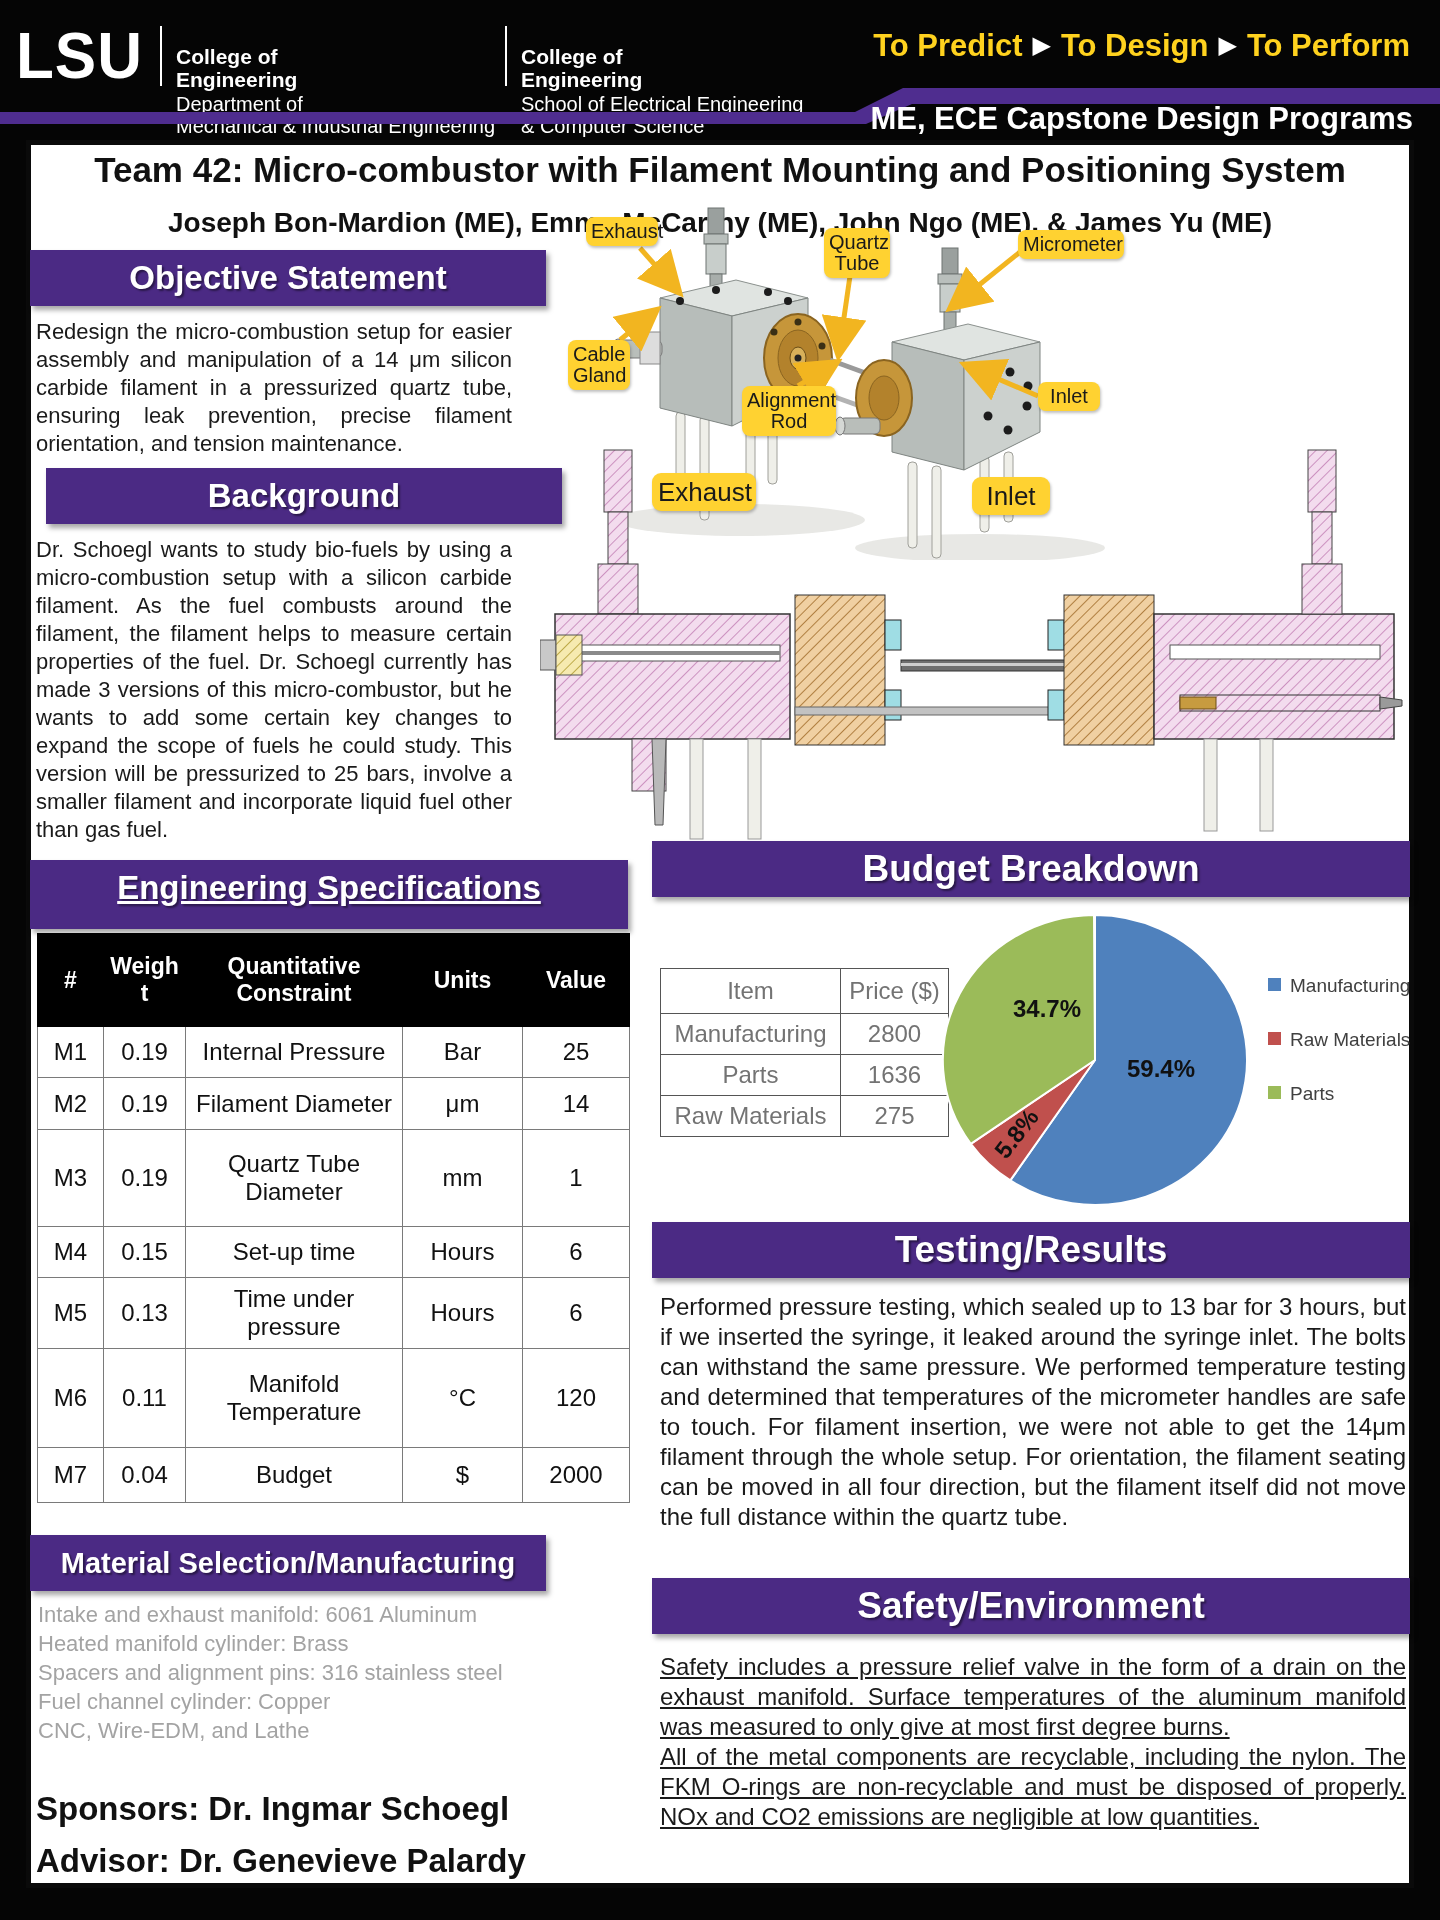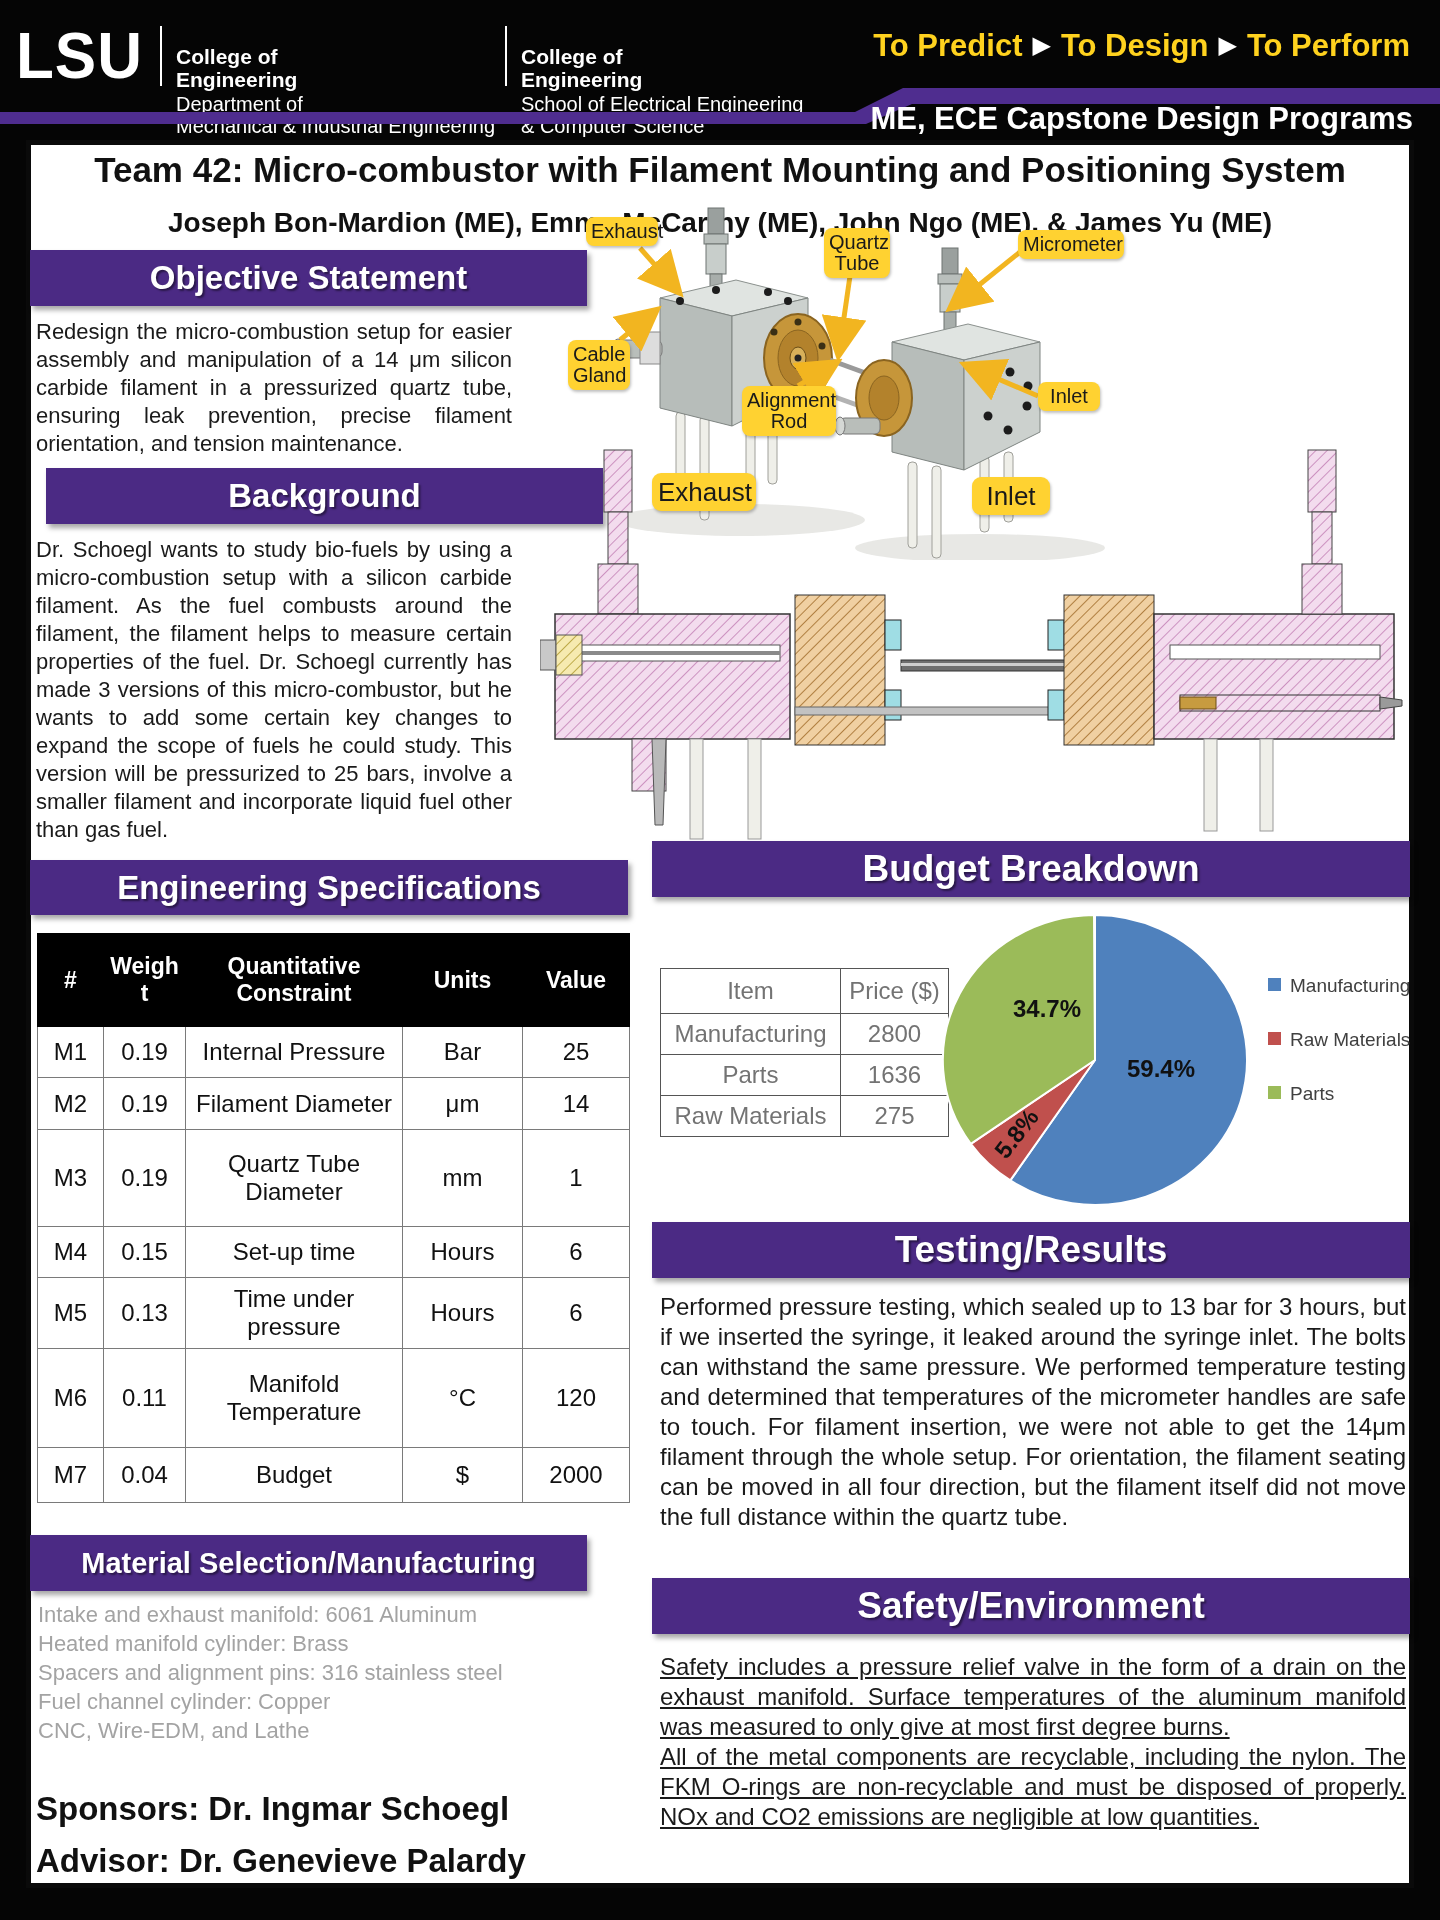--- a/index.html
+++ b/index.html
@@ -24,24 +24,24 @@
   .panel{left:26px;top:140px;width:1388px;height:1748px;background:#fff;
          border:5px solid #0a0a0a;box-sizing:border-box;}
 
   
   .poster-title{left:30px;top:150px;width:1380px;text-align:center;font-size:35px;font-weight:700;color:#111;}
   .poster-authors{left:30px;top:207px;width:1380px;text-align:center;font-size:28px;font-weight:700;color:#111;}
 
   
   .banner{background:#4b2a84;color:#fff;font-weight:700;text-align:center;
           box-shadow:3px 4px 5px rgba(0,0,0,0.35);text-shadow:2px 2px 2px rgba(0,0,0,0.45);}
-  .b-left{left:30px;width:557px;height:56px;line-height:56px;font-size:33px;}
+  .b-left{left:30px;width:516px;height:56px;line-height:56px;font-size:33px;}
   .b-obj{top:250px;}
   .b-bg{top:468px;margin-left:16px;}
-  .b-eng{left:30px;top:860px;width:598px;height:55px;line-height:55px;font-size:33px;}
+  .b-eng{left:30px;top:860px;width:598px;height:69px;line-height:55px;font-size:33px;text-decoration:underline;}
   .b-mat{top:1535px;font-size:29px;}
   .b-right{left:652px;width:758px;height:56px;line-height:56px;font-size:37px;}
   .b-budget{top:841px;}
   .b-test{top:1222px;}
   .b-safe{top:1578px;}
 
   
   .para{color:#1a1a1a;text-align:justify;}
   .p-left{left:36px;width:476px;font-size:22px;line-height:28px;}
   .p-obj{top:318px;}

